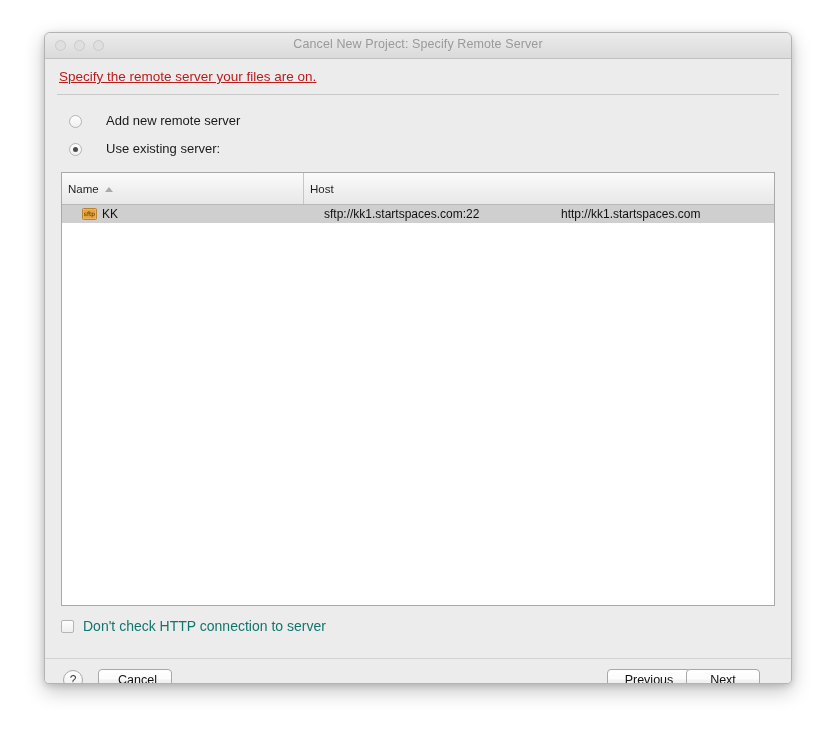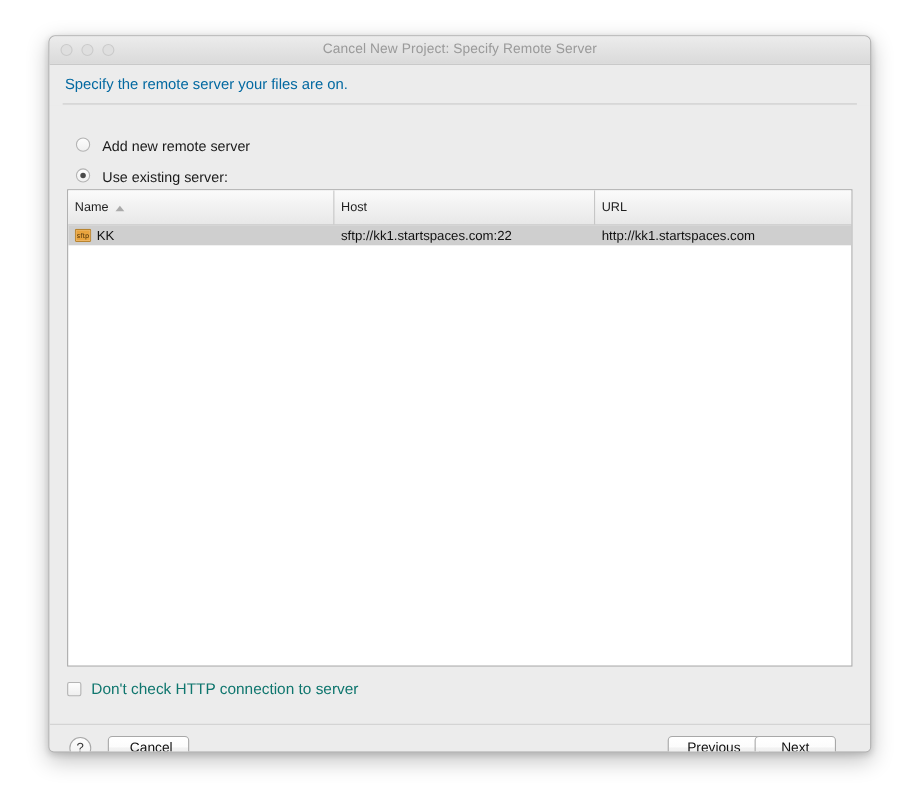--- a/index.html
+++ b/index.html
@@ -71,21 +71,22 @@
   .header-band {
     position: relative;
     height: 37px;
     background: #ececec;
   }
   .prompt-text {
     position: absolute;
     left: 14px;
     top: 10px;
     font-size: 13.5px;
-    color: #0369a1;
+    color: #b91c1c;
+    text-decoration: underline;
   }
   .hr {
     position: absolute;
     left: 12px;
     right: 12px;
     top: 61px;
     height: 1px;
     background: #c9c9c9;
   }
 
@@ -93,24 +94,23 @@
   .body {
     position: relative;
     background: #ececec;
     height: 562px;
   }
 
   .radio-row {
     position: absolute;
     left: 24px;
     display: flex;
-    align-items: flex-start;
-    gap: 11px;
-    cursor: default;
-    margin-top: 12px;
+    align-items: flex-end;
+    gap: 24px;
+    cursor: default;
   }
   .radio-row.r1 { top: 17px; }
   .radio-row.r2 { top: 45px; }
 
   .radio {
     width: 13px;
     height: 13px;
     border-radius: 50%;
     background: linear-gradient(to bottom, #fdfdfd, #f0f0f0);
     border: 1px solid #b4b4b4;
@@ -181,21 +181,21 @@
   .trow {
     display: flex;
     height: 18px;
     align-items: center;
     background: #cfcfcf;
     box-sizing: border-box;
   }
   .td {
     font-size: 12px;
     color: #111111;
-    padding-left: 6px;
+    padding-left: 20px;
     box-sizing: border-box;
     display: flex;
     align-items: center;
     gap: 5px;
     overflow: hidden;
     white-space: nowrap;
     cursor: default;
   }
 
   .sftp-icon {
@@ -311,23 +311,20 @@
       </div>
 
       <div class="table-wrap">
         <div class="thead">
           <div class="th col-name">
             <span>Name</span>
             <span class="sort-arrow"></span>
           </div>
           <div class="th col-host">
             <span>Host</span>
-          </div>
-          <div class="th col-url">
-            <span>URL</span>
           </div>
         </div>
 
         <div class="trow">
           <div class="td col-name">
             <span class="sftp-icon">
               <svg width="15" height="12" viewBox="0 0 15 12" xmlns="http://www.w3.org/2000/svg">
                 <rect x="0.5" y="0.5" width="14" height="11" rx="1" fill="#f0c07a" stroke="#b8842f"></rect>
                 <rect x="1.5" y="1.5" width="12" height="9" fill="#e8a33d"></rect>
                 <text x="7.5" y="8.4" font-family="DejaVu Sans, sans-serif" font-size="6" fill="#4a2e06" text-anchor="middle">sftp</text>

